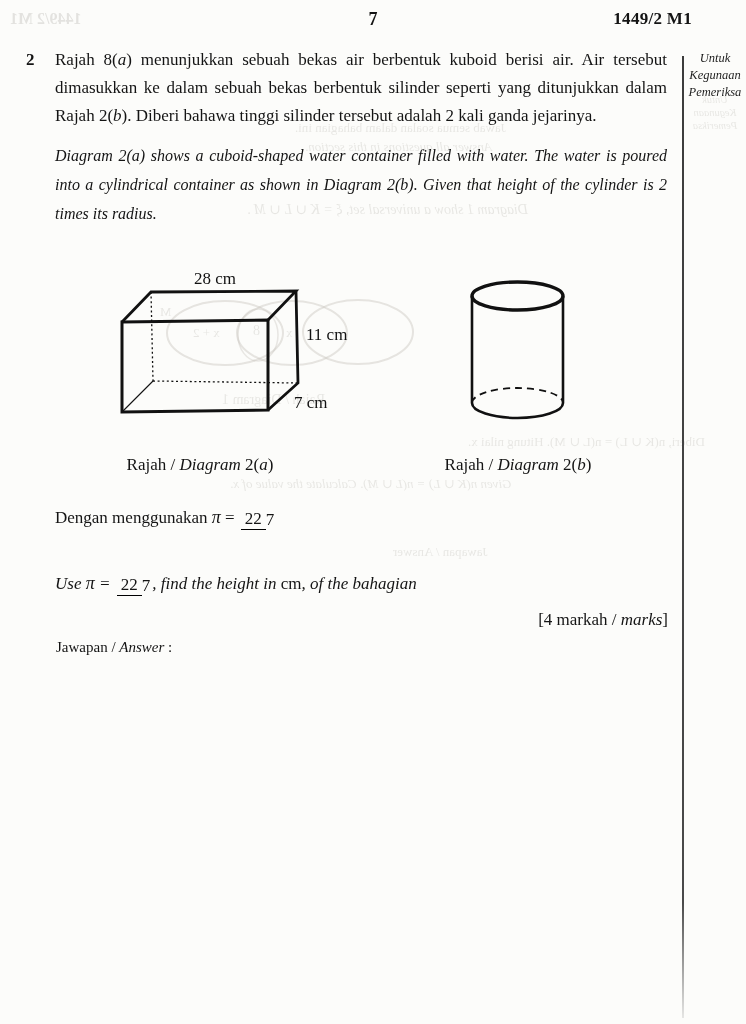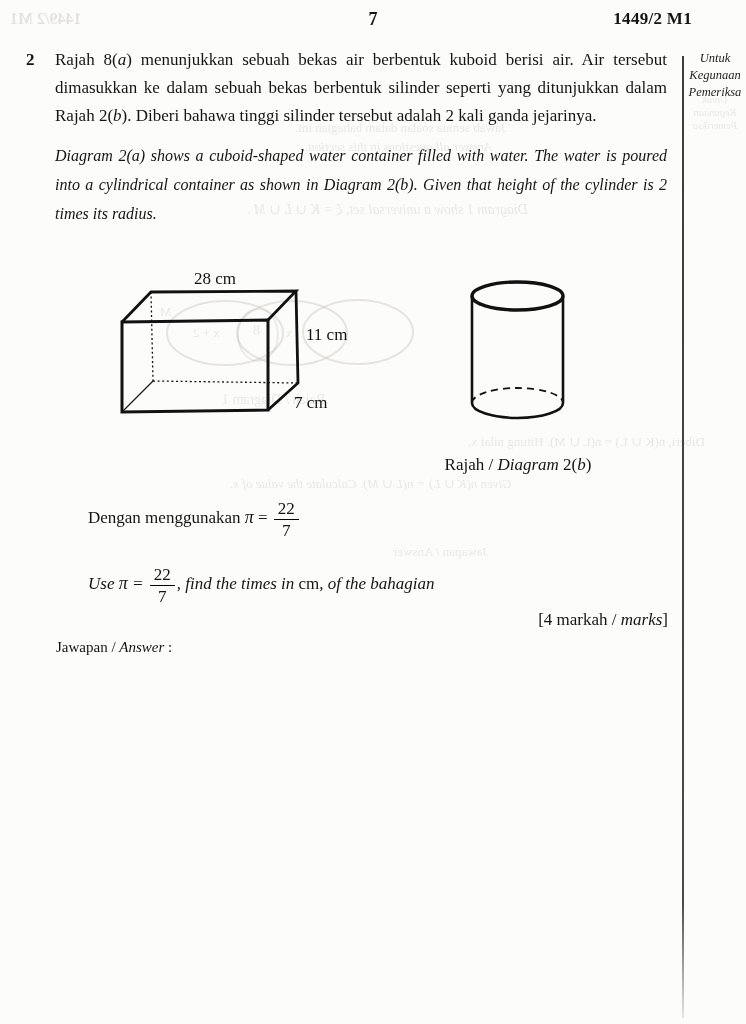--- a/index.html
+++ b/index.html
@@ -28,24 +28,24 @@
     line-height:29px;text-align:justify;font-style:italic;}
   .it{font-style:italic;}
   .up{font-style:normal;}
   
   .svg-abs{position:absolute;}
   svg text{font-family:"Liberation Serif","DejaVu Serif",serif;font-size:17px;fill:#111;}
   .caption{position:absolute;top:455px;width:220px;text-align:center;font-size:17px;}
   .caption-a{left:90px;}
   .caption-b{left:408px;text-align:center;}
   
-  .instr{position:absolute;left:55px;font-size:17px;line-height:48px;white-space:nowrap;margin-left:33px;}
+  .instr{position:absolute;left:55px;font-size:17px;line-height:48px;white-space:nowrap;}
   .instr-malay{top:493px;}
   .instr-english{top:559px;font-style:italic;}
-  .frac{display:inline-flex;flex-direction:column;
+  .frac{display:inline-flex;
     vertical-align:middle;line-height:1.12;text-align:center;font-style:normal;margin:0 2px;}
   .frac .num{border-bottom:1.4px solid #000;padding:0 4px 1px;}
   .frac .den{padding-top:1px;}
   .pi{font-style:italic;font-size:18px;}
   .marks{position:absolute;right:78px;top:610px;font-size:17px;}
   .answer-label{position:absolute;left:56px;top:639px;font-size:15px;}
   
   .bleed{position:absolute;transform:scaleX(-1);color:#6e6a5e;opacity:.14;
     filter:blur(.4px);white-space:nowrap;font-size:13px;pointer-events:none;}
   .bl0{left:295px;top:120px;}
@@ -121,30 +121,31 @@
   </svg>
 
   <svg class="svg-abs" style="left:458px;top:263px;" width="130" height="170" viewBox="0 0 130 170">
     <path d="M14,33 L14,140" fill="none" stroke="#111" stroke-width="2.6"></path>
     <path d="M105,33 L105,140" fill="none" stroke="#111" stroke-width="2.6"></path>
     <path d="M14,140 A45.5,15 0 0 0 105,140" fill="none" stroke="#111" stroke-width="2.6"></path>
     <path d="M14,140 A45.5,15 0 0 1 105,140" fill="none" stroke="#111" stroke-width="1.8" stroke-dasharray="7,5"></path>
     <ellipse cx="59.5" cy="33" rx="45.5" ry="14" fill="none" stroke="#111" stroke-width="3.4"></ellipse>
   </svg>
 
+  <div class="caption caption-a"><span>Rajah / </span><span class="it">Diagram</span><span> 2(</span><span class="it">a</span><span>)</span></div>
 
   <div class="caption caption-b"><span>Rajah / </span><span class="it">Diagram</span><span> 2(</span><span class="it">b</span><span>)</span></div>
 
   <div class="instr instr-malay"><span>Dengan menggunakan </span><span class="pi">π</span><span> = </span><span class="frac">
         <span class="num">22</span>
         <span class="den">7</span>
       </span></div>
 
   <div class="instr instr-english"><span>Use </span><span class="pi">π</span><span> = </span><span class="frac">
         <span class="num">22</span>
         <span class="den">7</span>
-      </span><span>, find the times in </span><span class="up">cm</span><span>, of the bahagian</span></div>
+      </span><span>, find the height in </span><span class="up">cm</span><span>, of the bahagian</span></div>
 
   <div class="marks"><span>[4 markah / </span><span class="it">marks</span><span>]</span></div>
 
   <div class="answer-label"><span>Jawapan / </span><span class="it">Answer</span><span> :</span></div>
 
 </div>
 
 </body></html>

